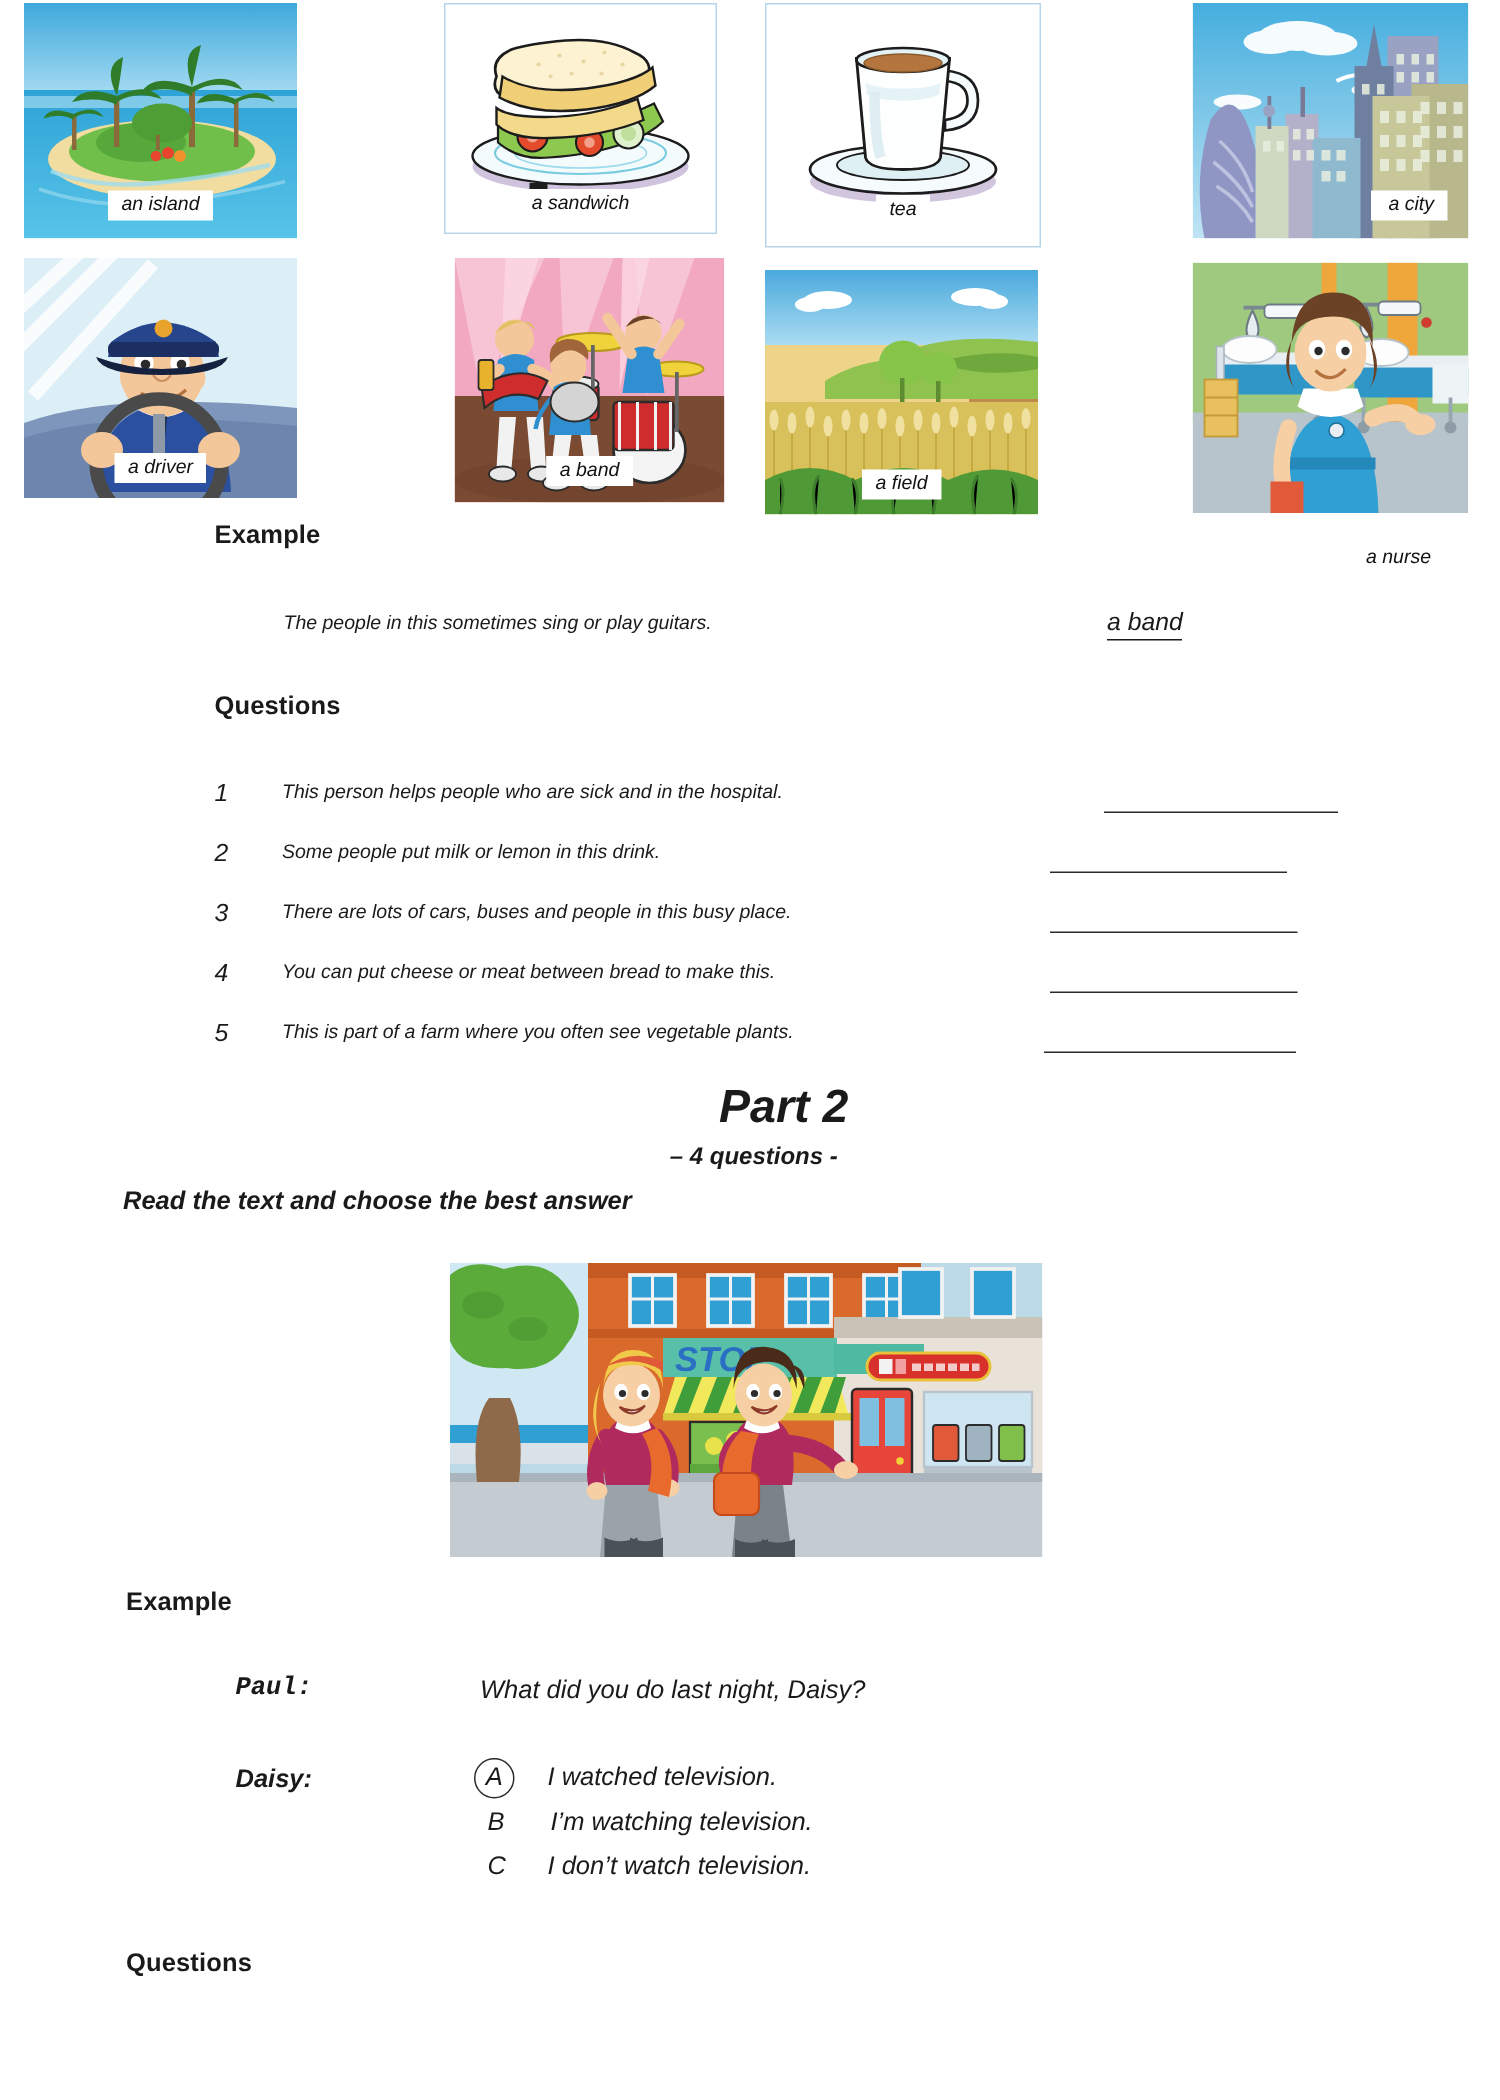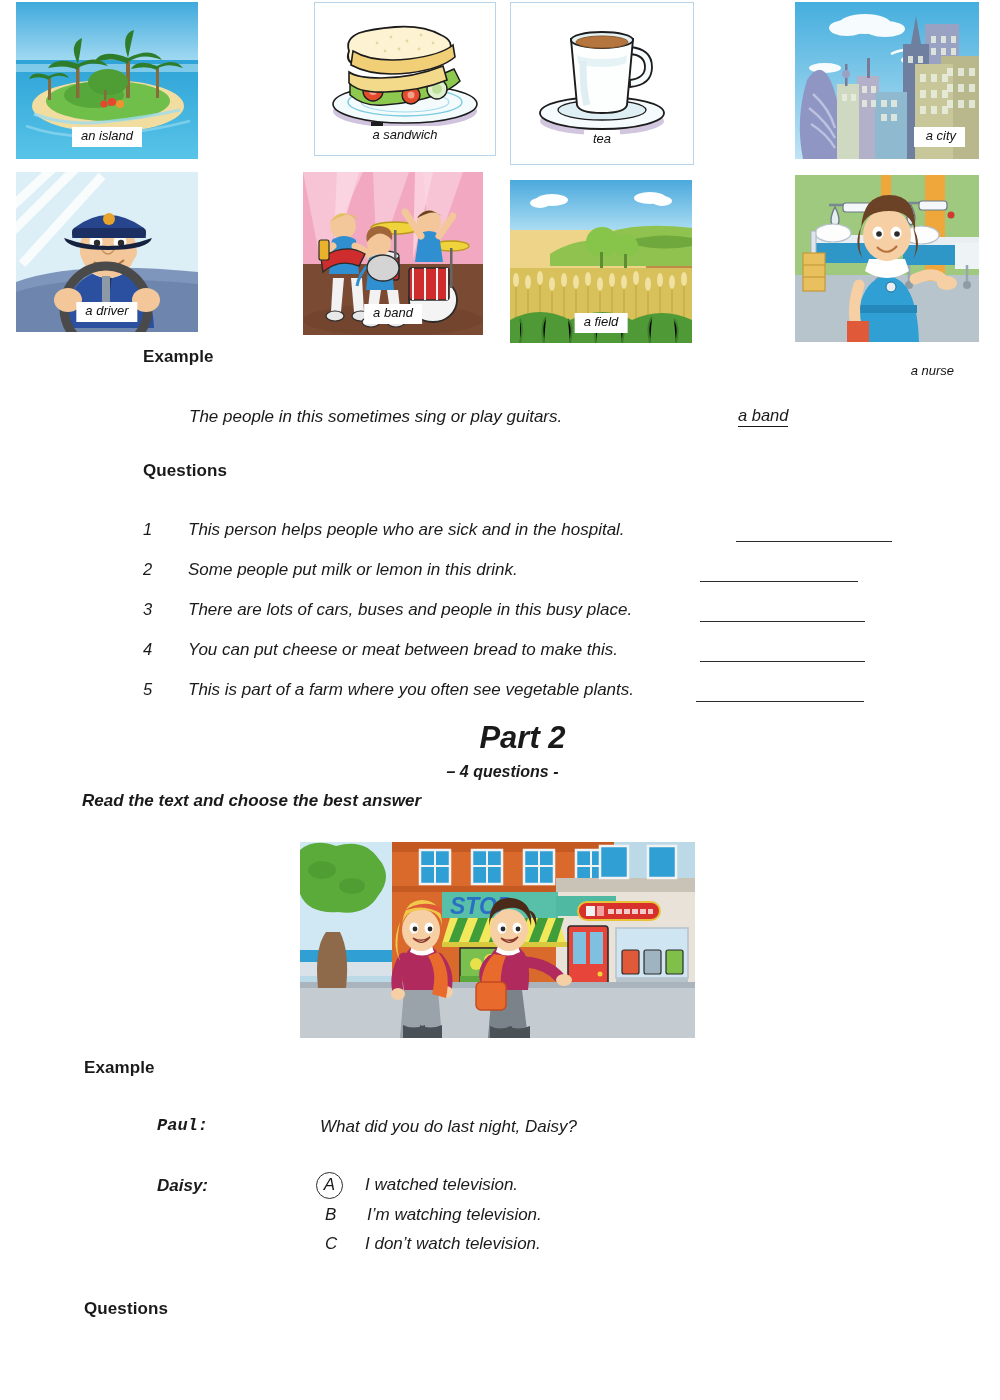--- a/index.html
+++ b/index.html
@@ -17,21 +17,21 @@
   .caption{
     position:absolute;background:#fff;
     font-style:italic;font-size:13px;color:#111;
     padding:2px 9px 3px 9px;white-space:nowrap;
     line-height:1.15;
   }
   .cap-center{left:50%;transform:translateX(-50%);}
 
   
   .hd{font-weight:bold;font-size:17px;letter-spacing:.1px;}
-  .bodytext{font-style:italic;font-size:17px;}
+  .bodytext{font-style:italic;font-size:13px;}
   .qnum{font-style:italic;font-size:16.5px;}
   .ansline{border-bottom:1.6px solid #2b2b2b;height:0;}
   .exampleans{
     font-style:italic;font-size:16.5px;
     border-bottom:1.6px solid #1a1a1a;
     display:inline-block;padding-bottom:1px;
   }
   .parttitle{font-weight:bold;font-style:italic;font-size:31px;}
   .partsub{font-weight:bold;font-style:italic;font-size:16px;}
   .instr{font-weight:bold;font-style:italic;font-size:17px;}
@@ -89,21 +89,21 @@
     <rect x="88" y="88" width="2.5" height="10" fill="#8a6a3a"></rect>
     <g>
       <circle cx="96" cy="100" r="4" fill="#e8452f"></circle>
         <circle cx="104" cy="102" r="4" fill="#f0932f"></circle>
       <circle cx="88" cy="102" r="3.5" fill="#e8452f"></circle>
     </g>
   </svg>
   <span class="caption cap-center" style="bottom:12px;">an island</span>
 </div>
 
-<div class="card framed" style="left:314px;top:2px;width:180px;height:152px;">
+<div class="card framed" style="left:296px;top:2px;width:180px;height:152px;">
   <svg class="art" viewBox="0 0 180 152" preserveAspectRatio="none">
     <ellipse cx="90" cy="108" rx="72" ry="17" fill="#cfc3dd"></ellipse>
     <ellipse cx="90" cy="101" rx="72" ry="19" fill="#f4fbfd" stroke="#1c1c1c" stroke-width="1.6"></ellipse>
     <ellipse cx="90" cy="99" rx="57" ry="14" fill="none" stroke="#79cbe0" stroke-width="1.4"></ellipse>
     <ellipse cx="90" cy="99" rx="44" ry="10" fill="none" stroke="#9edbec" stroke-width="1.1"></ellipse>
 
     <path d="M35 92 q14 12 34 10 q30 -2 52 -10 q16 -6 24 -14 l-6 -12 q-28 14 -62 16 q-30 2 -42 -6Z" fill="#8ec94f" stroke="#1c1c1c" stroke-width="1.5"></path>
     <circle cx="58" cy="88" r="10" fill="#e34b2c" stroke="#1c1c1c" stroke-width="1.4"></circle>
     <circle cx="58" cy="88" r="4" fill="#f2a08a"></circle>
     <circle cx="96" cy="92" r="9" fill="#e34b2c" stroke="#1c1c1c" stroke-width="1.4"></circle>

